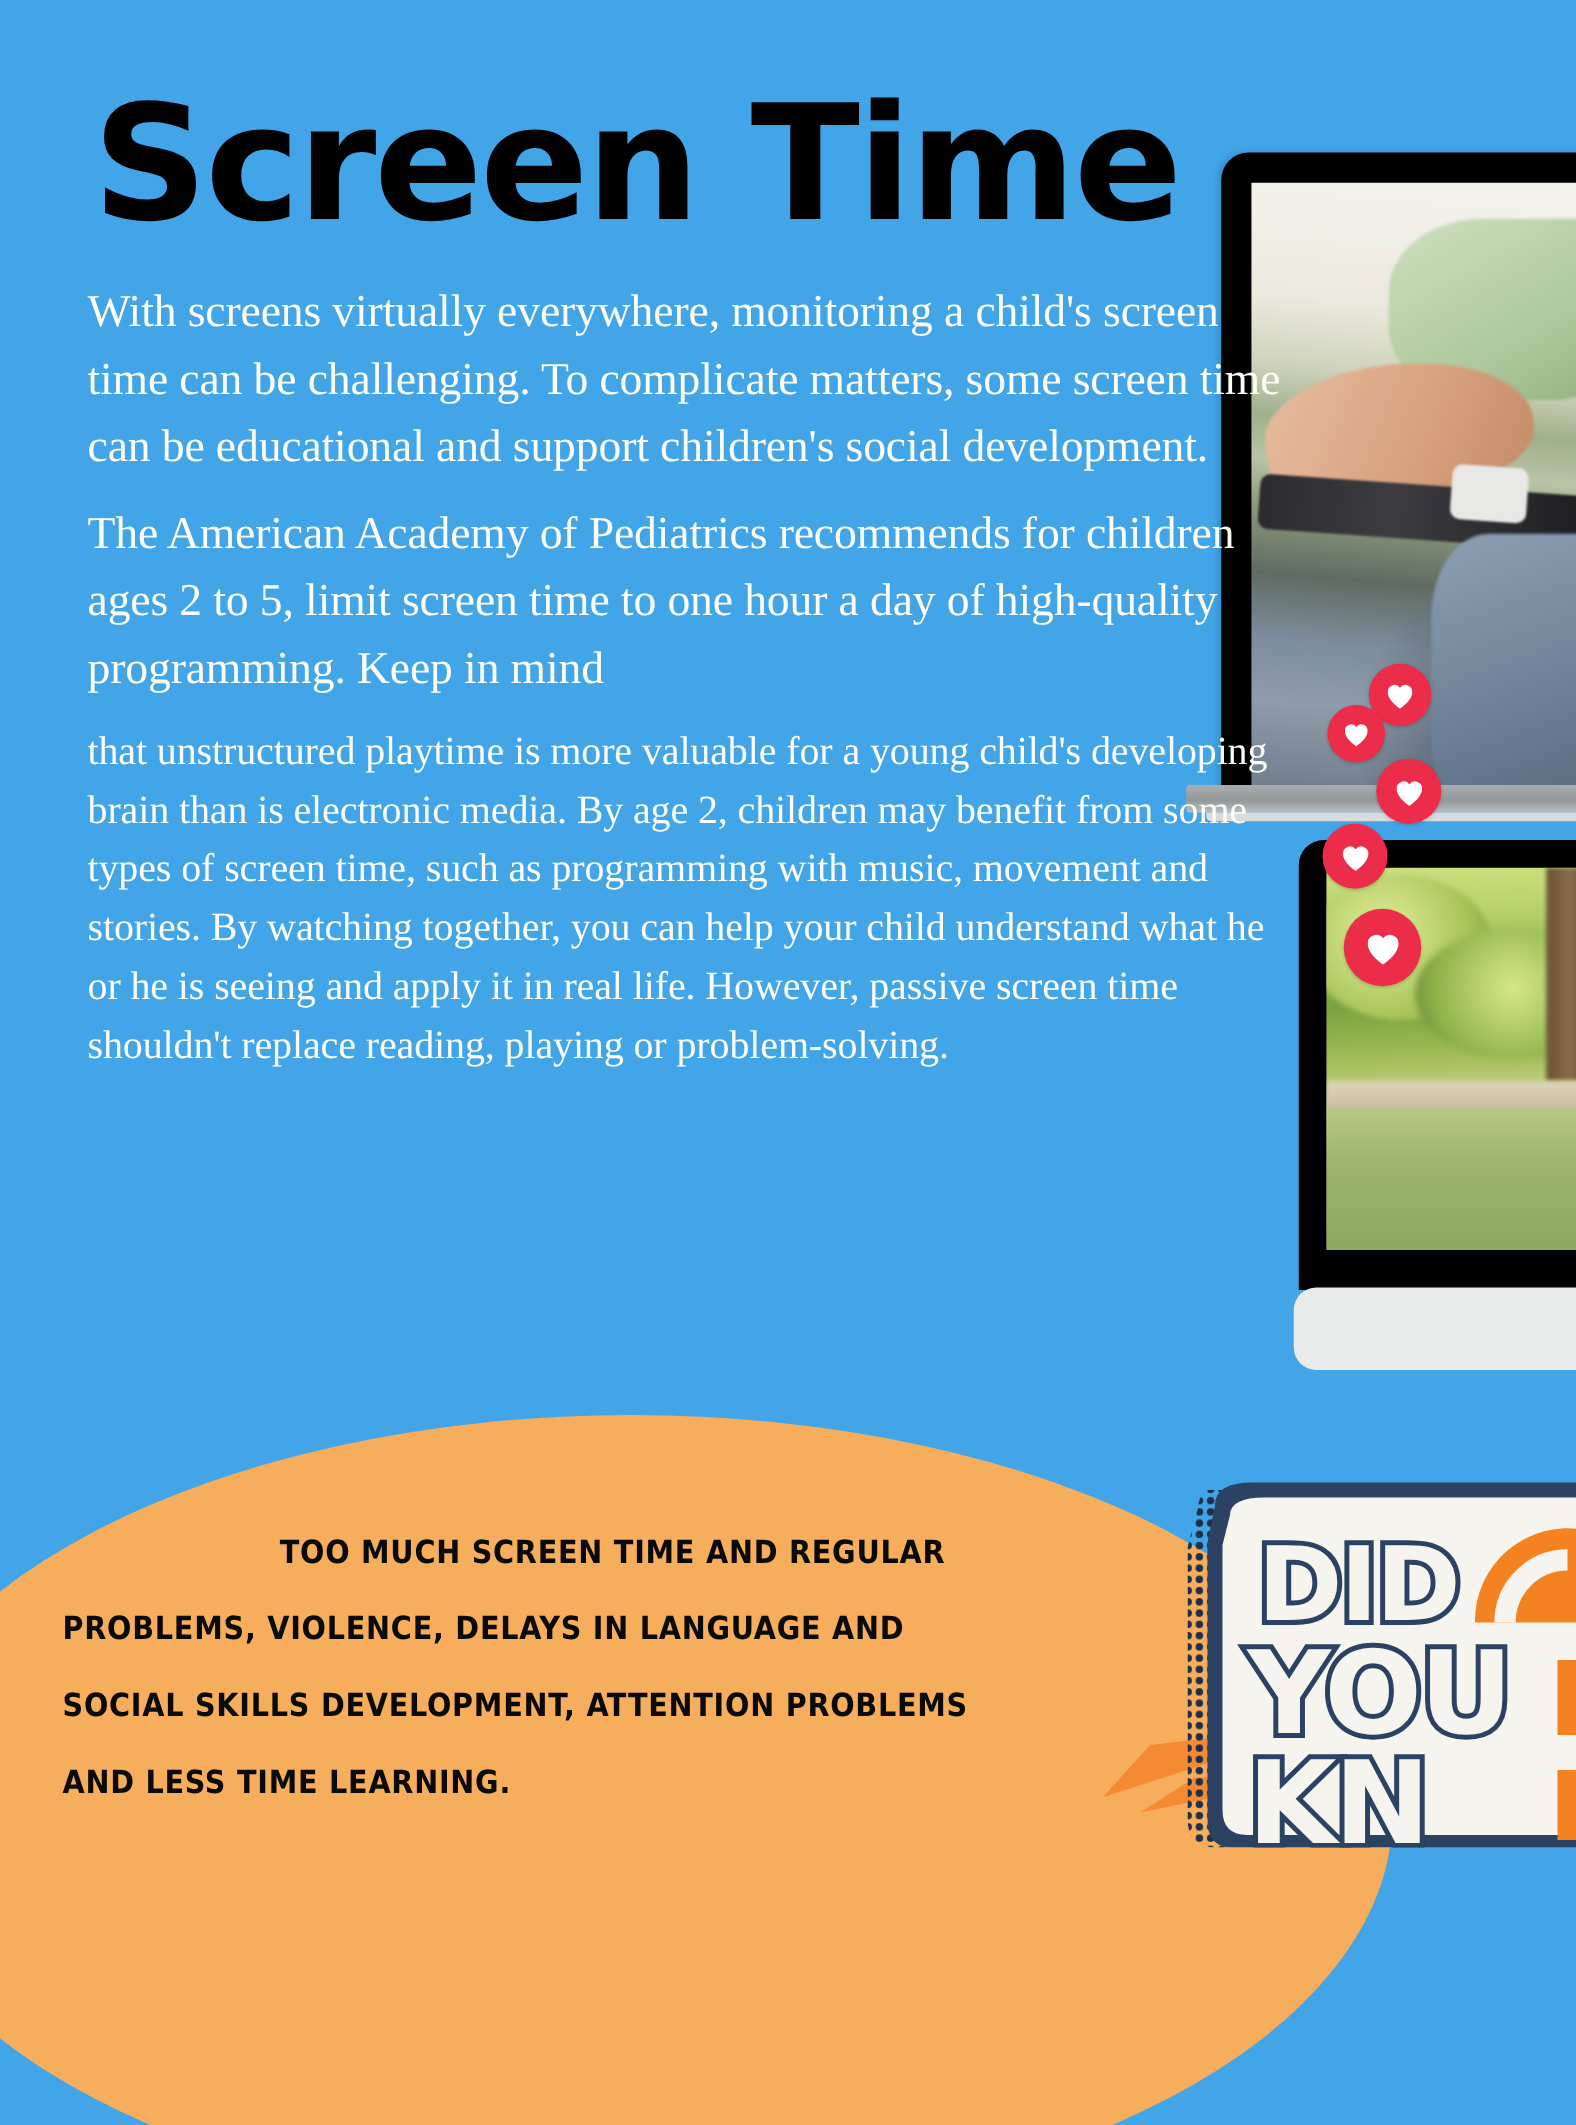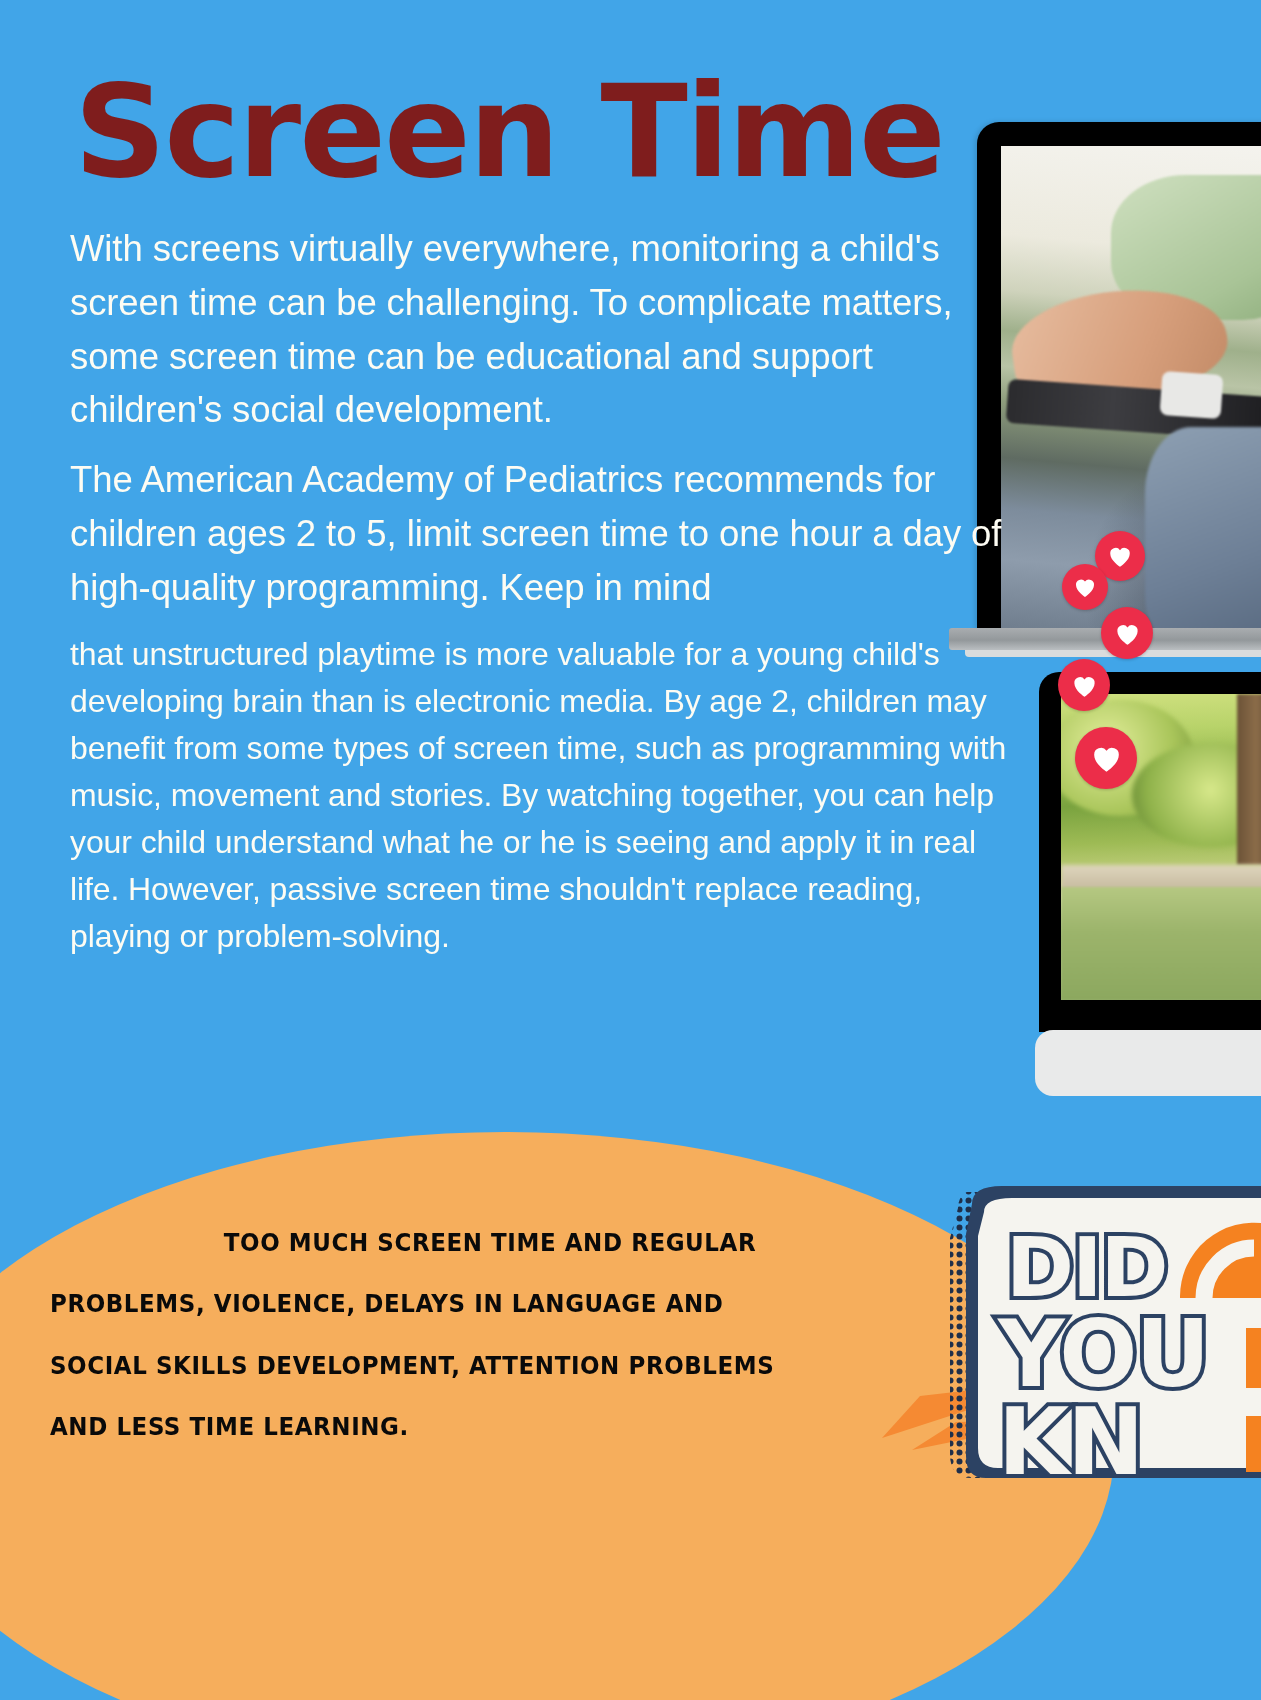--- a/index.html
+++ b/index.html
@@ -19,34 +19,34 @@
 
   
   .title {
     position:absolute;
     left:74px; top:68px;
     font-family:"DejaVu Sans", sans-serif;
     font-weight:bold;
     font-size:128px;
     line-height:1.0;
     letter-spacing:-2px;
-    color:#7f1d1d;
+    color:#000000;
     white-space:nowrap;
     z-index:6;
     text-align:center;
   }
 
   
   .copy {
     position:absolute;
     left:70px; top:222px;
     width:960px;
     z-index:6;
     color:#fdfcf3;
-    font-family:Liberation Sans, sans-serif;
+    font-family:Liberation Serif, serif;
   }
   .copy p { margin:0 0 16px 0; }
   .p1, .p2 {
     font-size:36.5px;
     line-height:1.475;
     letter-spacing:-0.1px;
   }
   .p2 { margin-top:30px; }
   .p3 {
     font-size:32px;

